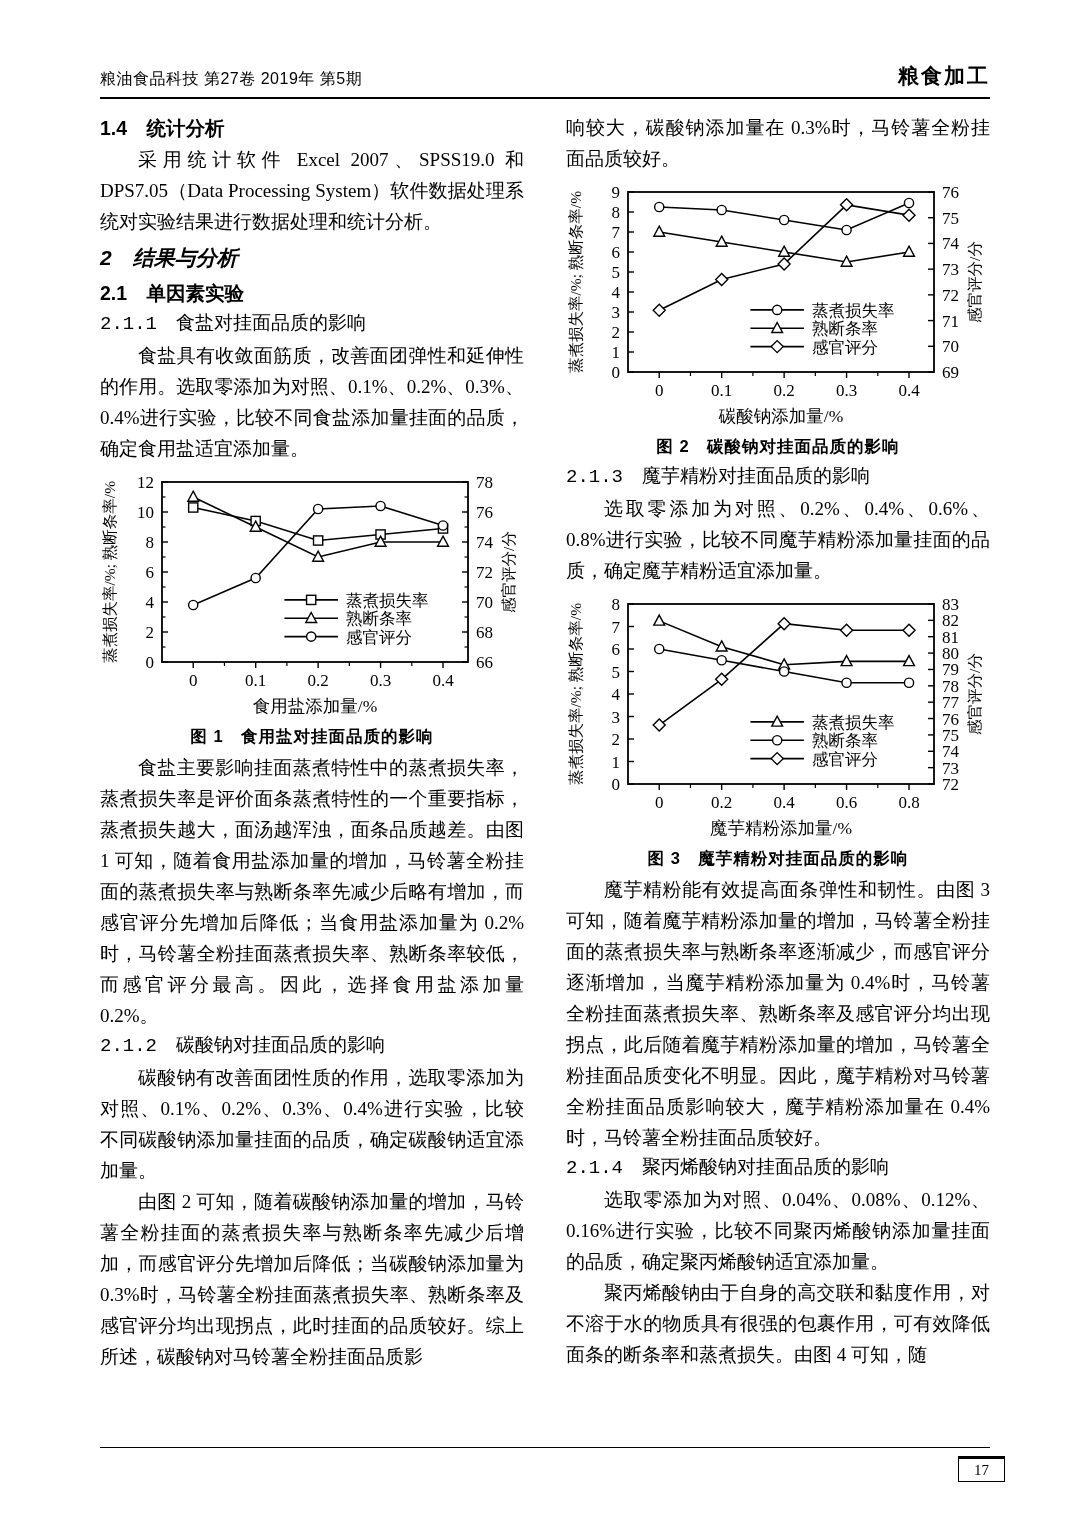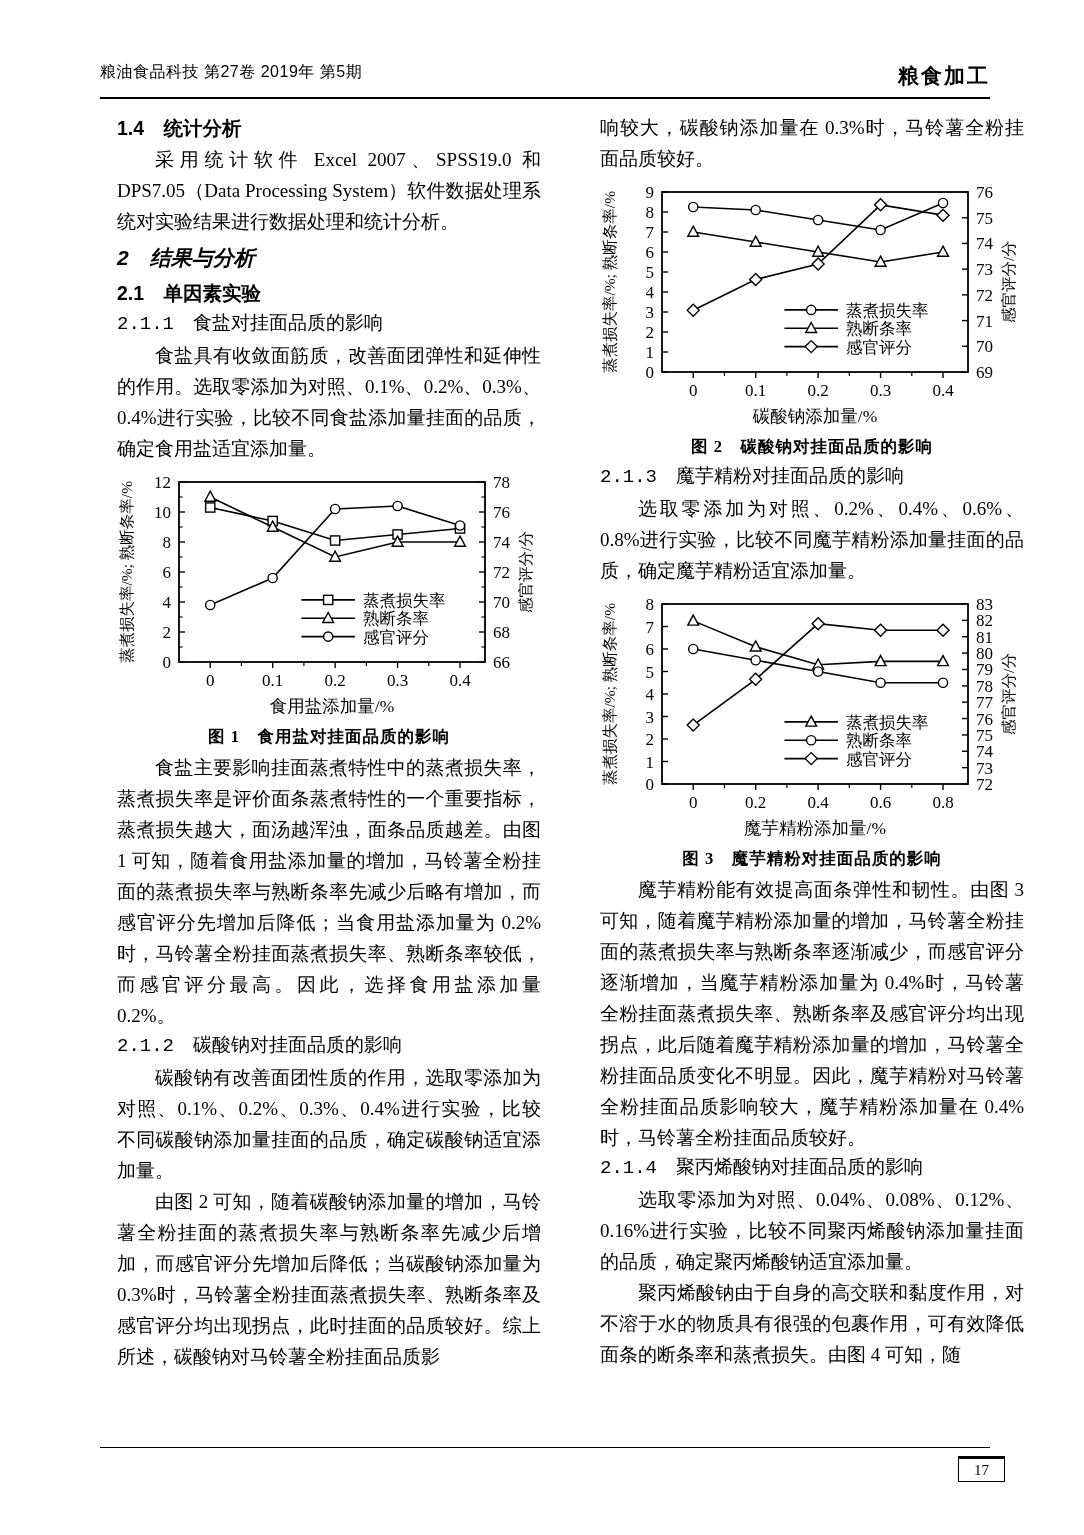--- a/index.html
+++ b/index.html
@@ -4,55 +4,55 @@
 <style>
   * { margin:0; padding:0; box-sizing:border-box; }
   html,body { background:#e8e8e8; }
   .page {
     position:relative; width:1084px; height:1535px; background:#ffffff;
     font-family:"Liberation Serif","DejaVu Serif",serif; color:#000;
     overflow:hidden; margin:0 auto;
   }
   .header {
     position:absolute; top:62px; left:100px; width:890px;
-    display:flex; justify-content:space-between; align-items:flex-start;
+    display:flex; justify-content:space-between; align-items:flex-end;
     border-bottom:2.5px solid #000; padding-bottom:7px;
   }
   .header-left {
     font-family:"Liberation Sans","DejaVu Sans",sans-serif;
     font-size:16px; letter-spacing:0.5px;
   }
   .header-right {
     font-family:"Liberation Sans","DejaVu Sans",sans-serif;
     font-size:21px; font-weight:bold; letter-spacing:2px;
   }
   .columns {
     position:absolute; top:112px; left:100px; width:890px;
     display:flex; gap:42px;
   }
-  .col { width:424px;margin-left:17px; }
+  .col { width:424px; }
   .body-text {
     font-size:19px; line-height:31px; text-align:justify;
     text-indent:2em;
   }
   .body-text.noindent { text-indent:0;font-family:Liberation Serif, serif; }
   h2.sec {
     font-family:"Liberation Sans","DejaVu Sans",sans-serif;
     font-size:21px; font-weight:bold; line-height:34px; margin:4px 0 2px 0;font-style:italic;
   }
   h3.sec {
     font-family:"Liberation Sans","DejaVu Sans",sans-serif;
     font-size:19.5px; font-weight:bold; line-height:32px;
   }
   h4.sec {
     font-size:19px; font-weight:normal; line-height:31px;font-family:Liberation Mono, monospace;
   }
   figure { margin:6px 0 4px 0; text-align:center; }
   figcaption {
-    font-family:Liberation Serif, serif;
+    font-family:Liberation Sans, sans-serif;
     font-size:16.5px; font-weight:bold; margin-top:2px; letter-spacing:1px;
   }
   svg.chart { display:block; margin:0 auto; }
   svg.chart text { font-family:"Liberation Serif","DejaVu Serif",serif; fill:#000; }
   .footer-rule {
     position:absolute; top:1447px; left:100px; width:890px;
     border-top:1.8px solid #000;
   }
   .page-number {
     position:absolute; top:1456px; left:958px; width:47px; height:26px;

